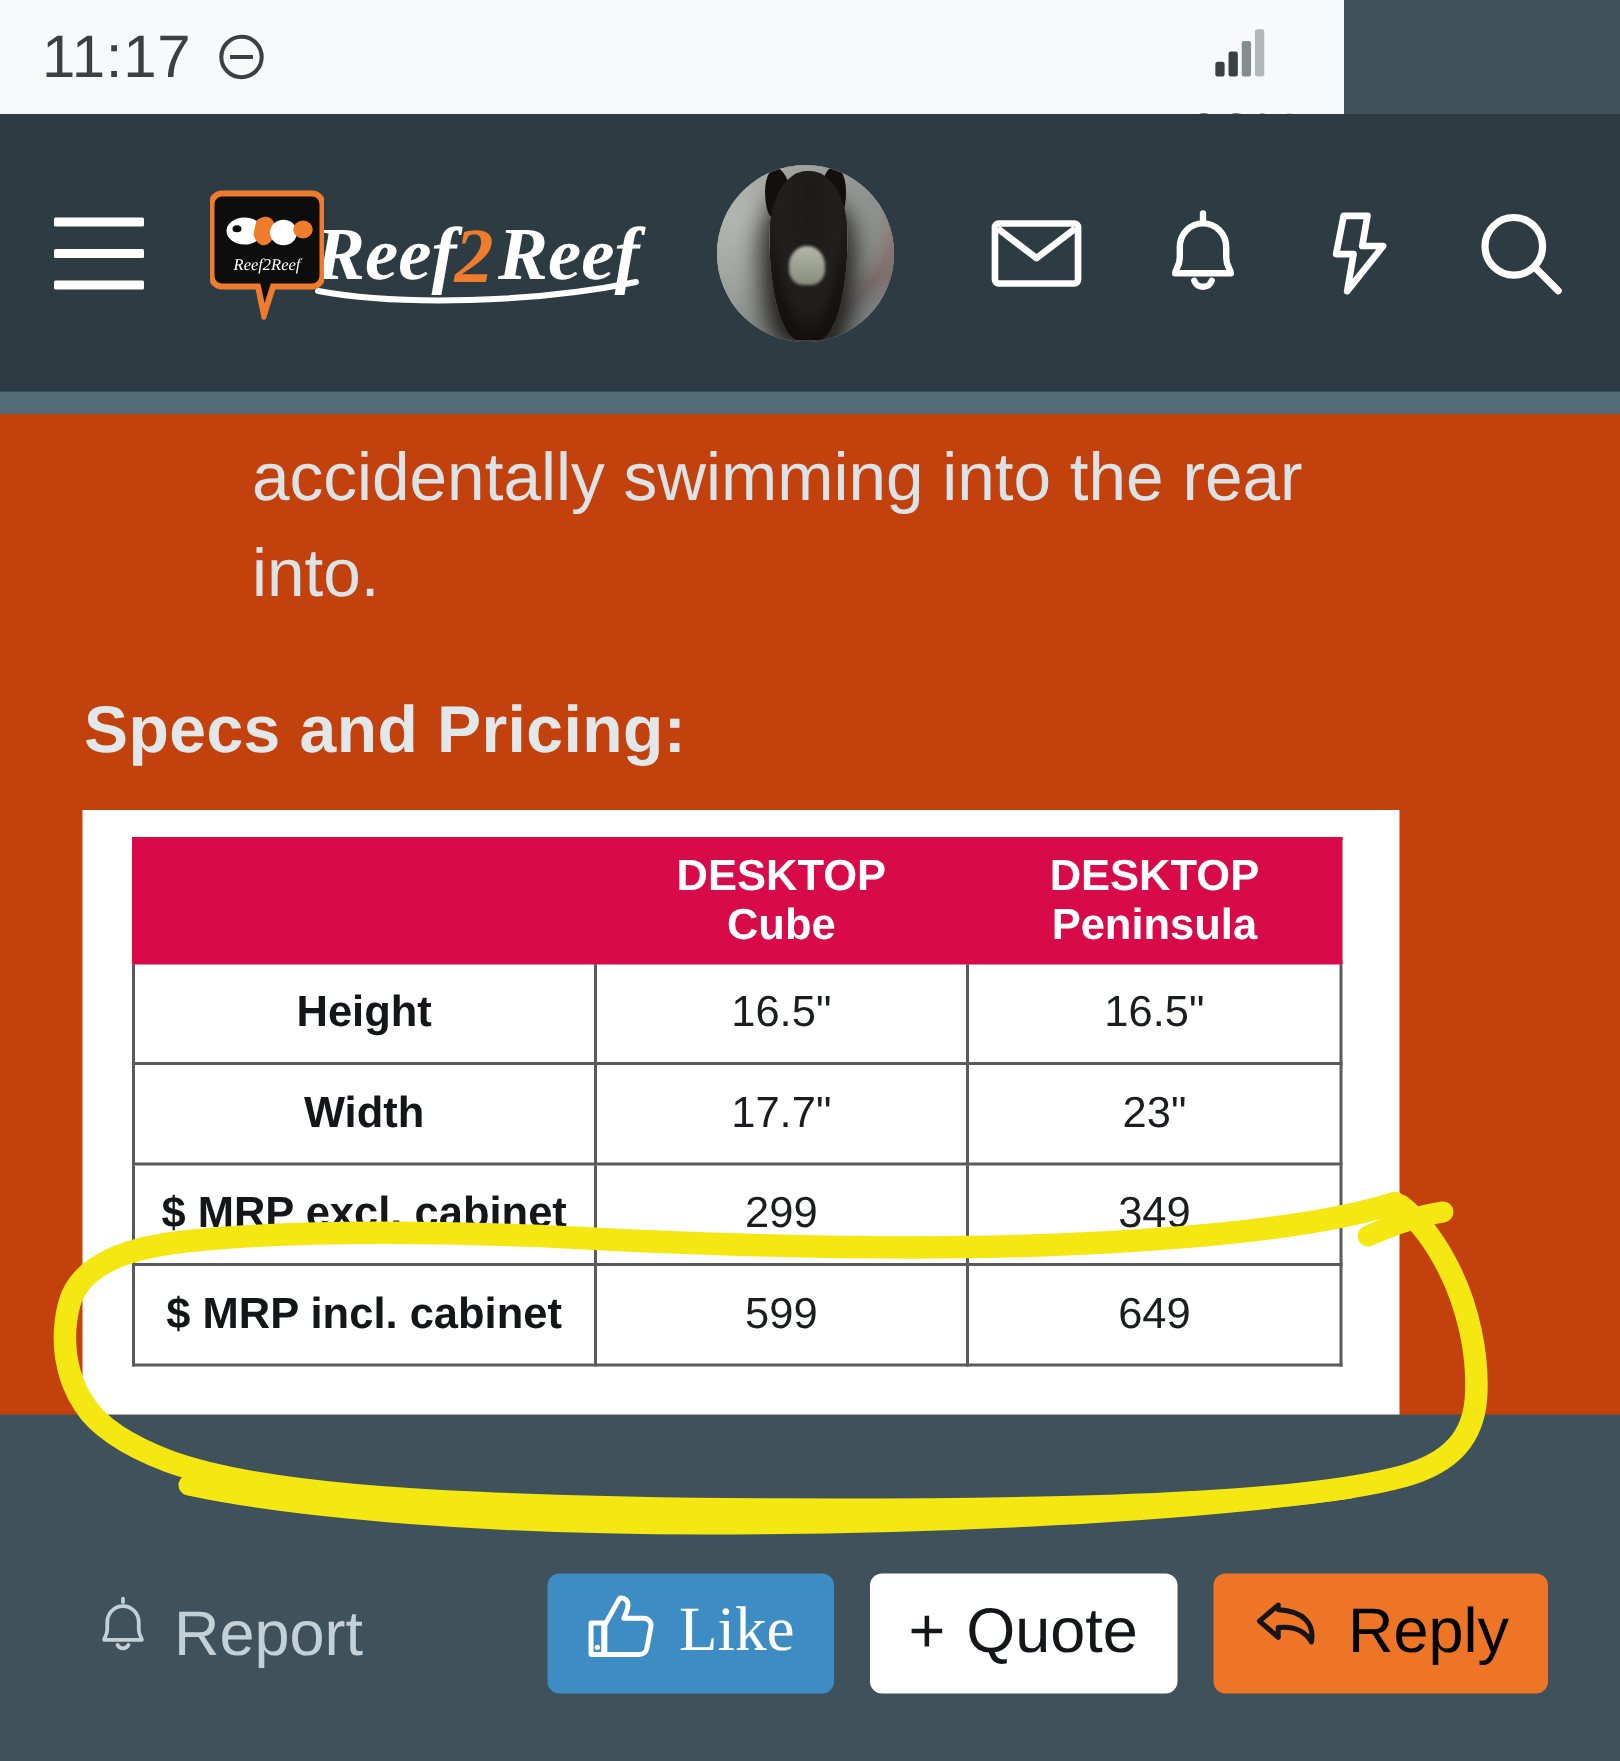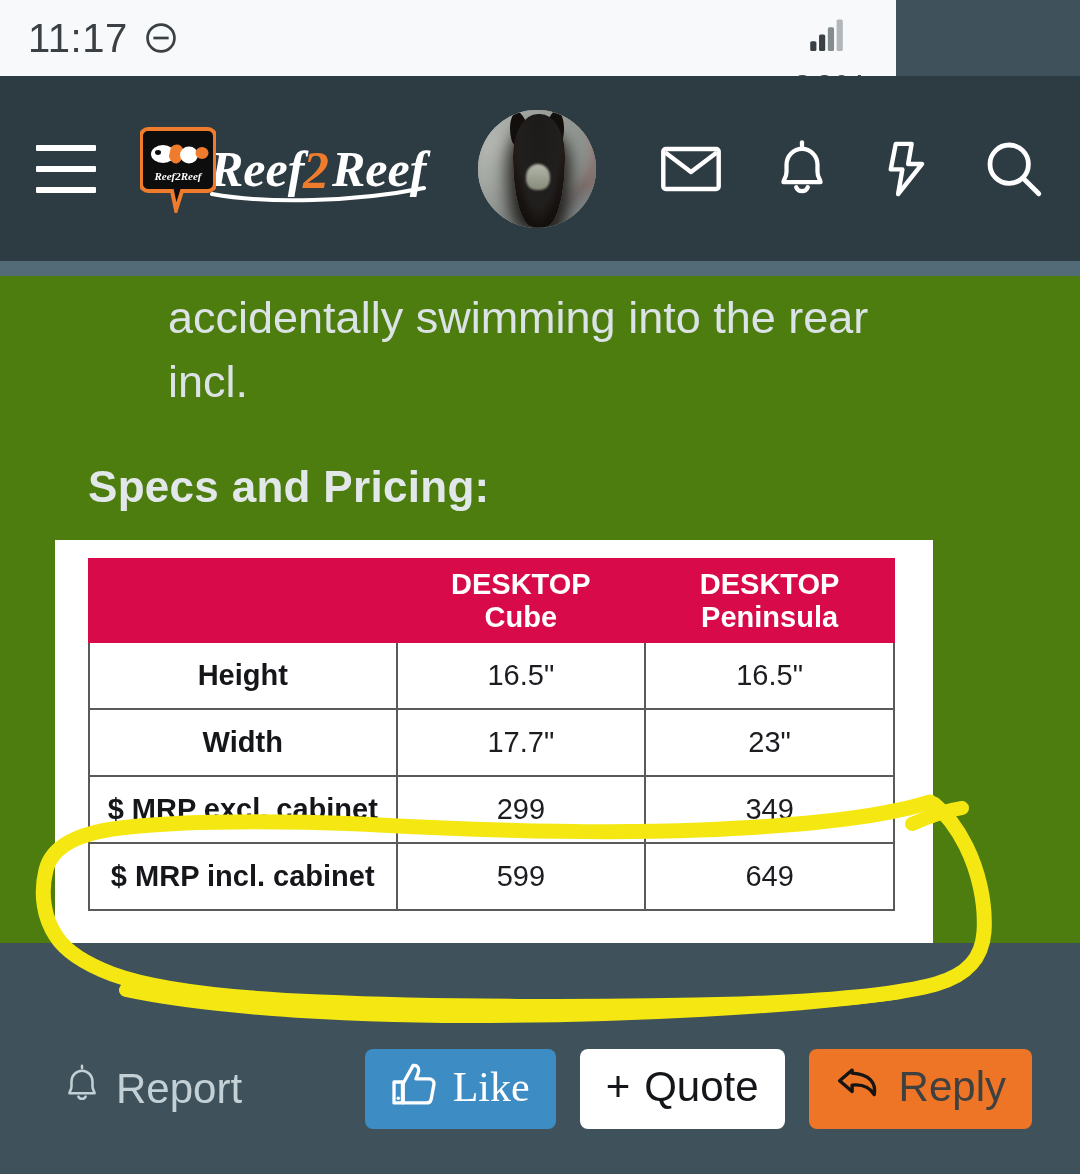--- a/index.html
+++ b/index.html
@@ -42,21 +42,21 @@
     display:flex; flex-direction:column; justify-content:space-between;
     cursor:pointer; flex:0 0 auto;
   }
   .hamburger span{ display:block; height:6px; background:#ffffff; border-radius:1px; }
 
   .logo-wrap{
     display:flex; align-items:center; gap:14px;
     margin-left:44px; flex:0 0 auto;
   }
   .logo-badge{
-    width:52px; height:88px; position:relative; flex:0 0 auto;font-weight:bold;
+    width:52px; height:88px; position:relative; flex:0 0 auto;
   }
 
   .logo-word{ height:78px; width:232px; }
 
   .avatar{
     width:118px; height:118px; border-radius:50%;
     margin-left:40px; flex:0 0 auto;
     overflow:hidden; position:relative;
     background:#8a9399;
   }
@@ -108,38 +108,38 @@
   .hdr-icon{ cursor:pointer; display:flex; align-items:center; justify-content:center; }
 
   .hdr-divider{
     height:15px; width:1080px;
     background:#526b76;
   }
 
   
   .content{
     width:1080px;
-    background:#4d7c0f;
+    background:#c2410c;
     position:relative;
     padding-top:10px;
   }
   .post-text{
     color:#dce3e6;
     font-size:45px;
     line-height:64px;
     padding:6px 60px 0 168px;
     font-weight:400;
   }
   .post-text .clipped{ display:block; margin-top:-6px; }
 
   .section-title{
     color:#e2e8ea;
     font-size:44px;
     font-weight:bold;
-    padding:48px 0 0 88px;
+    padding:48px 0 0 56px;
     letter-spacing:0.3px;
   }
 
   
   .table-card{
     background:#ffffff;
     margin:28px 0 0 55px;
     width:878px;
     padding:18px 38px 32px 33px;
     position:relative;
@@ -207,21 +207,21 @@
     margin-left:auto; display:flex; align-items:center; gap:24px;
   }
   .btn{
     display:flex; align-items:center; justify-content:center; gap:14px;
     height:80px; border-radius:8px;
     font-size:42px; cursor:pointer;
     padding:0 26px;
   }
   .btn-like{ background:#3d8dc4; color:#ffffff; min-width:172px;font-family:Liberation Serif, serif; }
   .btn-quote{ background:#ffffff; color:#14161a; min-width:200px; }
-  .btn-reply{ background:#ee7526; color:#404040; min-width:200px; }
+  .btn-reply{ background:#ee7526; color:#000000; min-width:200px; }
   .btn span.lbl{ line-height:1; position:relative; top:-2px; }
 </style>
 </head>
 <body>
 
 <div class="statusbar">
   <div class="sb-time">11:17</div>
   <div class="sb-dnd">
     <svg width="34" height="34" viewBox="0 0 24 24">
       <circle cx="12" cy="12" r="9.5" fill="none" stroke="#3b4044" stroke-width="1.9"></circle>
@@ -330,21 +330,21 @@
     </div>
   </div>
 </div>
 
 <div class="hdr-divider"></div>
 
 <div class="content">
 
   <div class="post-text">
     <span class="clipped">accidentally swimming into the rear</span>
-    <span>incl.</span>
+    <span>into.</span>
   </div>
 
   <div class="section-title">Specs and Pricing:</div>
 
   <div class="table-card">
     <table class="spec">
       <colgroup>
           <col class="c1">
           <col class="c2">
           <col class="c3">

